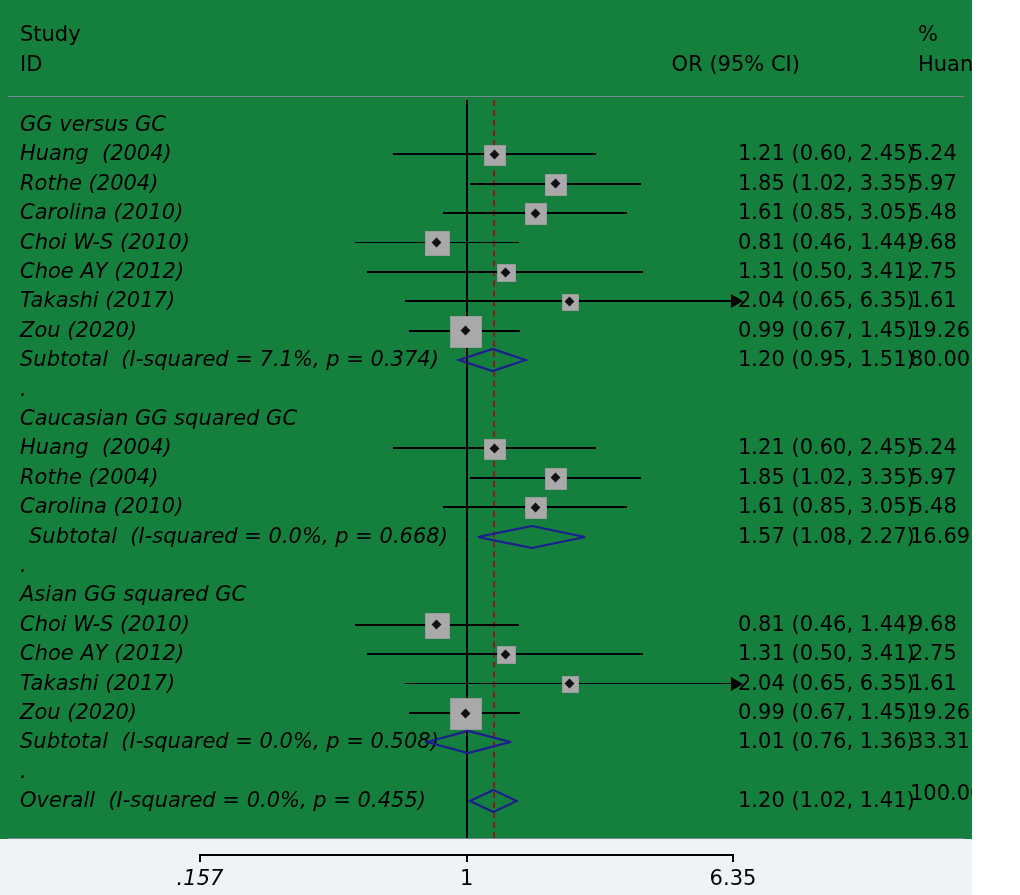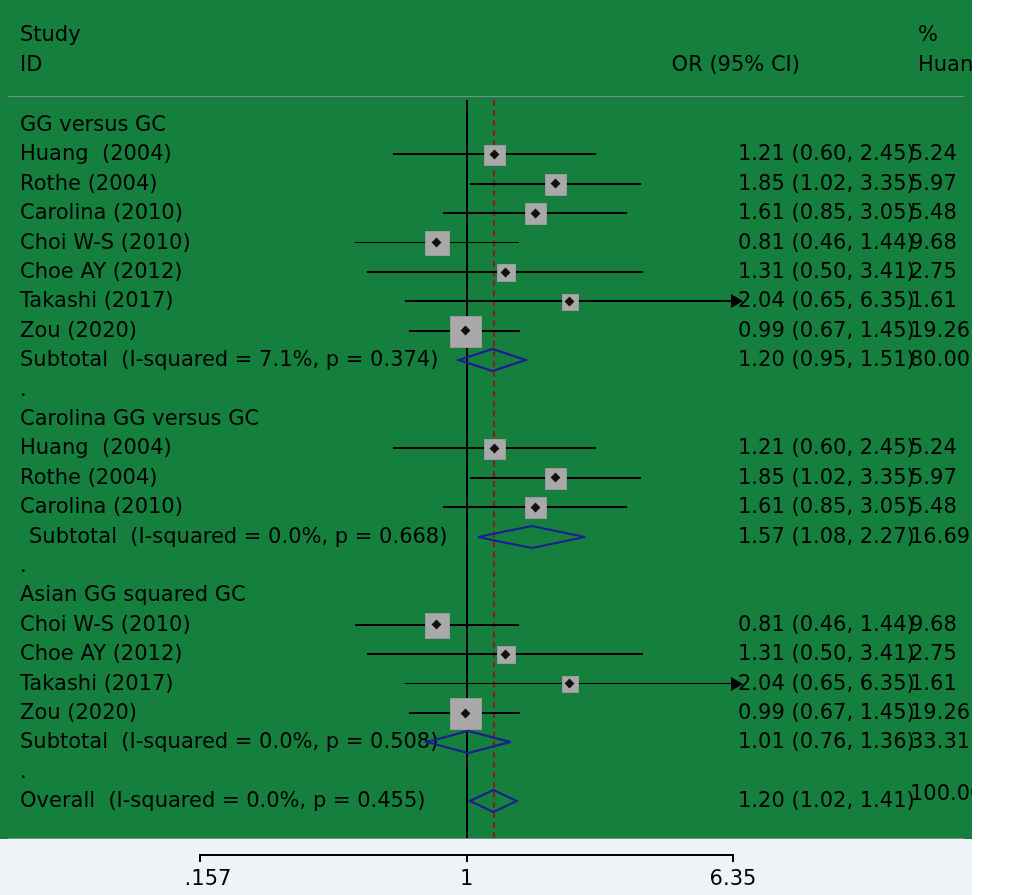--- a/index.html
+++ b/index.html
@@ -45,20 +45,21 @@
   .hdr-or    { right: 172px; top: 52px; text-align: right; margin-left: 48px; }
   .hdr-pct   { left: 918px; top: 22px; }
   .hdr-wt    { left: 918px; top: 52px; }
 
   .row-label {
     position: absolute;
     left: 20px;
     font-size: 21px;
     color: #000;
     white-space: pre;
+    font-style: italic;
   }
   .row-or {
     position: absolute;
     left: 738px;
     width: 170px;
     text-align: left;
     font-size: 21px;
     color: #000;
     white-space: pre;
   }
@@ -186,21 +187,21 @@
       <div class="row-label" style="top: 288.4px;">Takashi (2017)</div>
       <div class="row-or" style="top: 288.4px;">2.04 (0.65, 6.35)</div>
       <div class="row-wt" style="top: 288.4px;">1.61</div>
       <div class="row-label" style="top: 317.8px;">Zou (2020)</div>
       <div class="row-or" style="top: 317.8px;">0.99 (0.67, 1.45)</div>
       <div class="row-wt" style="top: 317.8px;">19.26</div>
       <div class="row-label" style="top: 347.2px;">Subtotal  (I-squared = 7.1%, p = 0.374)</div>
       <div class="row-or" style="top: 347.2px;">1.20 (0.95, 1.51)</div>
       <div class="row-wt" style="top: 347.2px;">80.00</div>
       <div class="row-label" style="top: 376.6px;">.</div>
-      <div class="row-label group-head" style="top: 406px;">Carolina GG versus GC</div>
+      <div class="row-label group-head" style="top: 406px;">Caucasian GG squared GC</div>
       <div class="row-label" style="top: 435.4px;">Huang  (2004)</div>
       <div class="row-or" style="top: 435.4px;">1.21 (0.60, 2.45)</div>
       <div class="row-wt" style="top: 435.4px;">5.24</div>
       <div class="row-label" style="top: 464.8px;">Rothe (2004)</div>
       <div class="row-or" style="top: 464.8px;">1.85 (1.02, 3.35)</div>
       <div class="row-wt" style="top: 464.8px;">5.97</div>
       <div class="row-label" style="top: 494.2px;">Carolina (2010)</div>
       <div class="row-or" style="top: 494.2px;">1.61 (0.85, 3.05)</div>
       <div class="row-wt" style="top: 494.2px;">5.48</div>
       <div class="row-label" style="top: 523.6px; margin-left: 9px;">Subtotal  (I-squared = 0.0%, p = 0.668)</div>
@@ -284,20 +285,20 @@
       <svg class="diamond" width="89.82896690467282" height="28" style="position: absolute; left: 424.186px; top: 728.4px;">
         <polygon points="3,14 43.967521133991454,3 86.82896690467282,14 43.967521133991454,25" fill="none" stroke="#1d1d8f" stroke-width="2.2"></polygon>
       </svg>
       <svg class="diamond" width="52.64329132011875" height="28" style="position: absolute; left: 466.573px; top: 787.2px;">
         <polygon points="3,14 26.411736631478504,3 49.64329132011875,14 26.411736631478504,25" fill="none" stroke="#1d1d8f" stroke-width="2.2"></polygon>
       </svg>
     </div>
   <div id="axis-layer">
       <div class="axis-line" style="left: 200px; width: 533px;"></div>
       <div class="tick" style="left: 199.2px;"></div>
-      <div class="tick-label" style="left: 208px;">.157</div>
+      <div class="tick-label" style="left: 200px; font-style: italic;">.157</div>
       <div class="tick" style="left: 465.92px;"></div>
       <div class="tick-label" style="left: 466.72px;">1</div>
       <div class="tick" style="left: 732.2px;"></div>
       <div class="tick-label" style="left: 733px;">6.35</div>
     </div>
 
 </div>
 
 </body></html>

